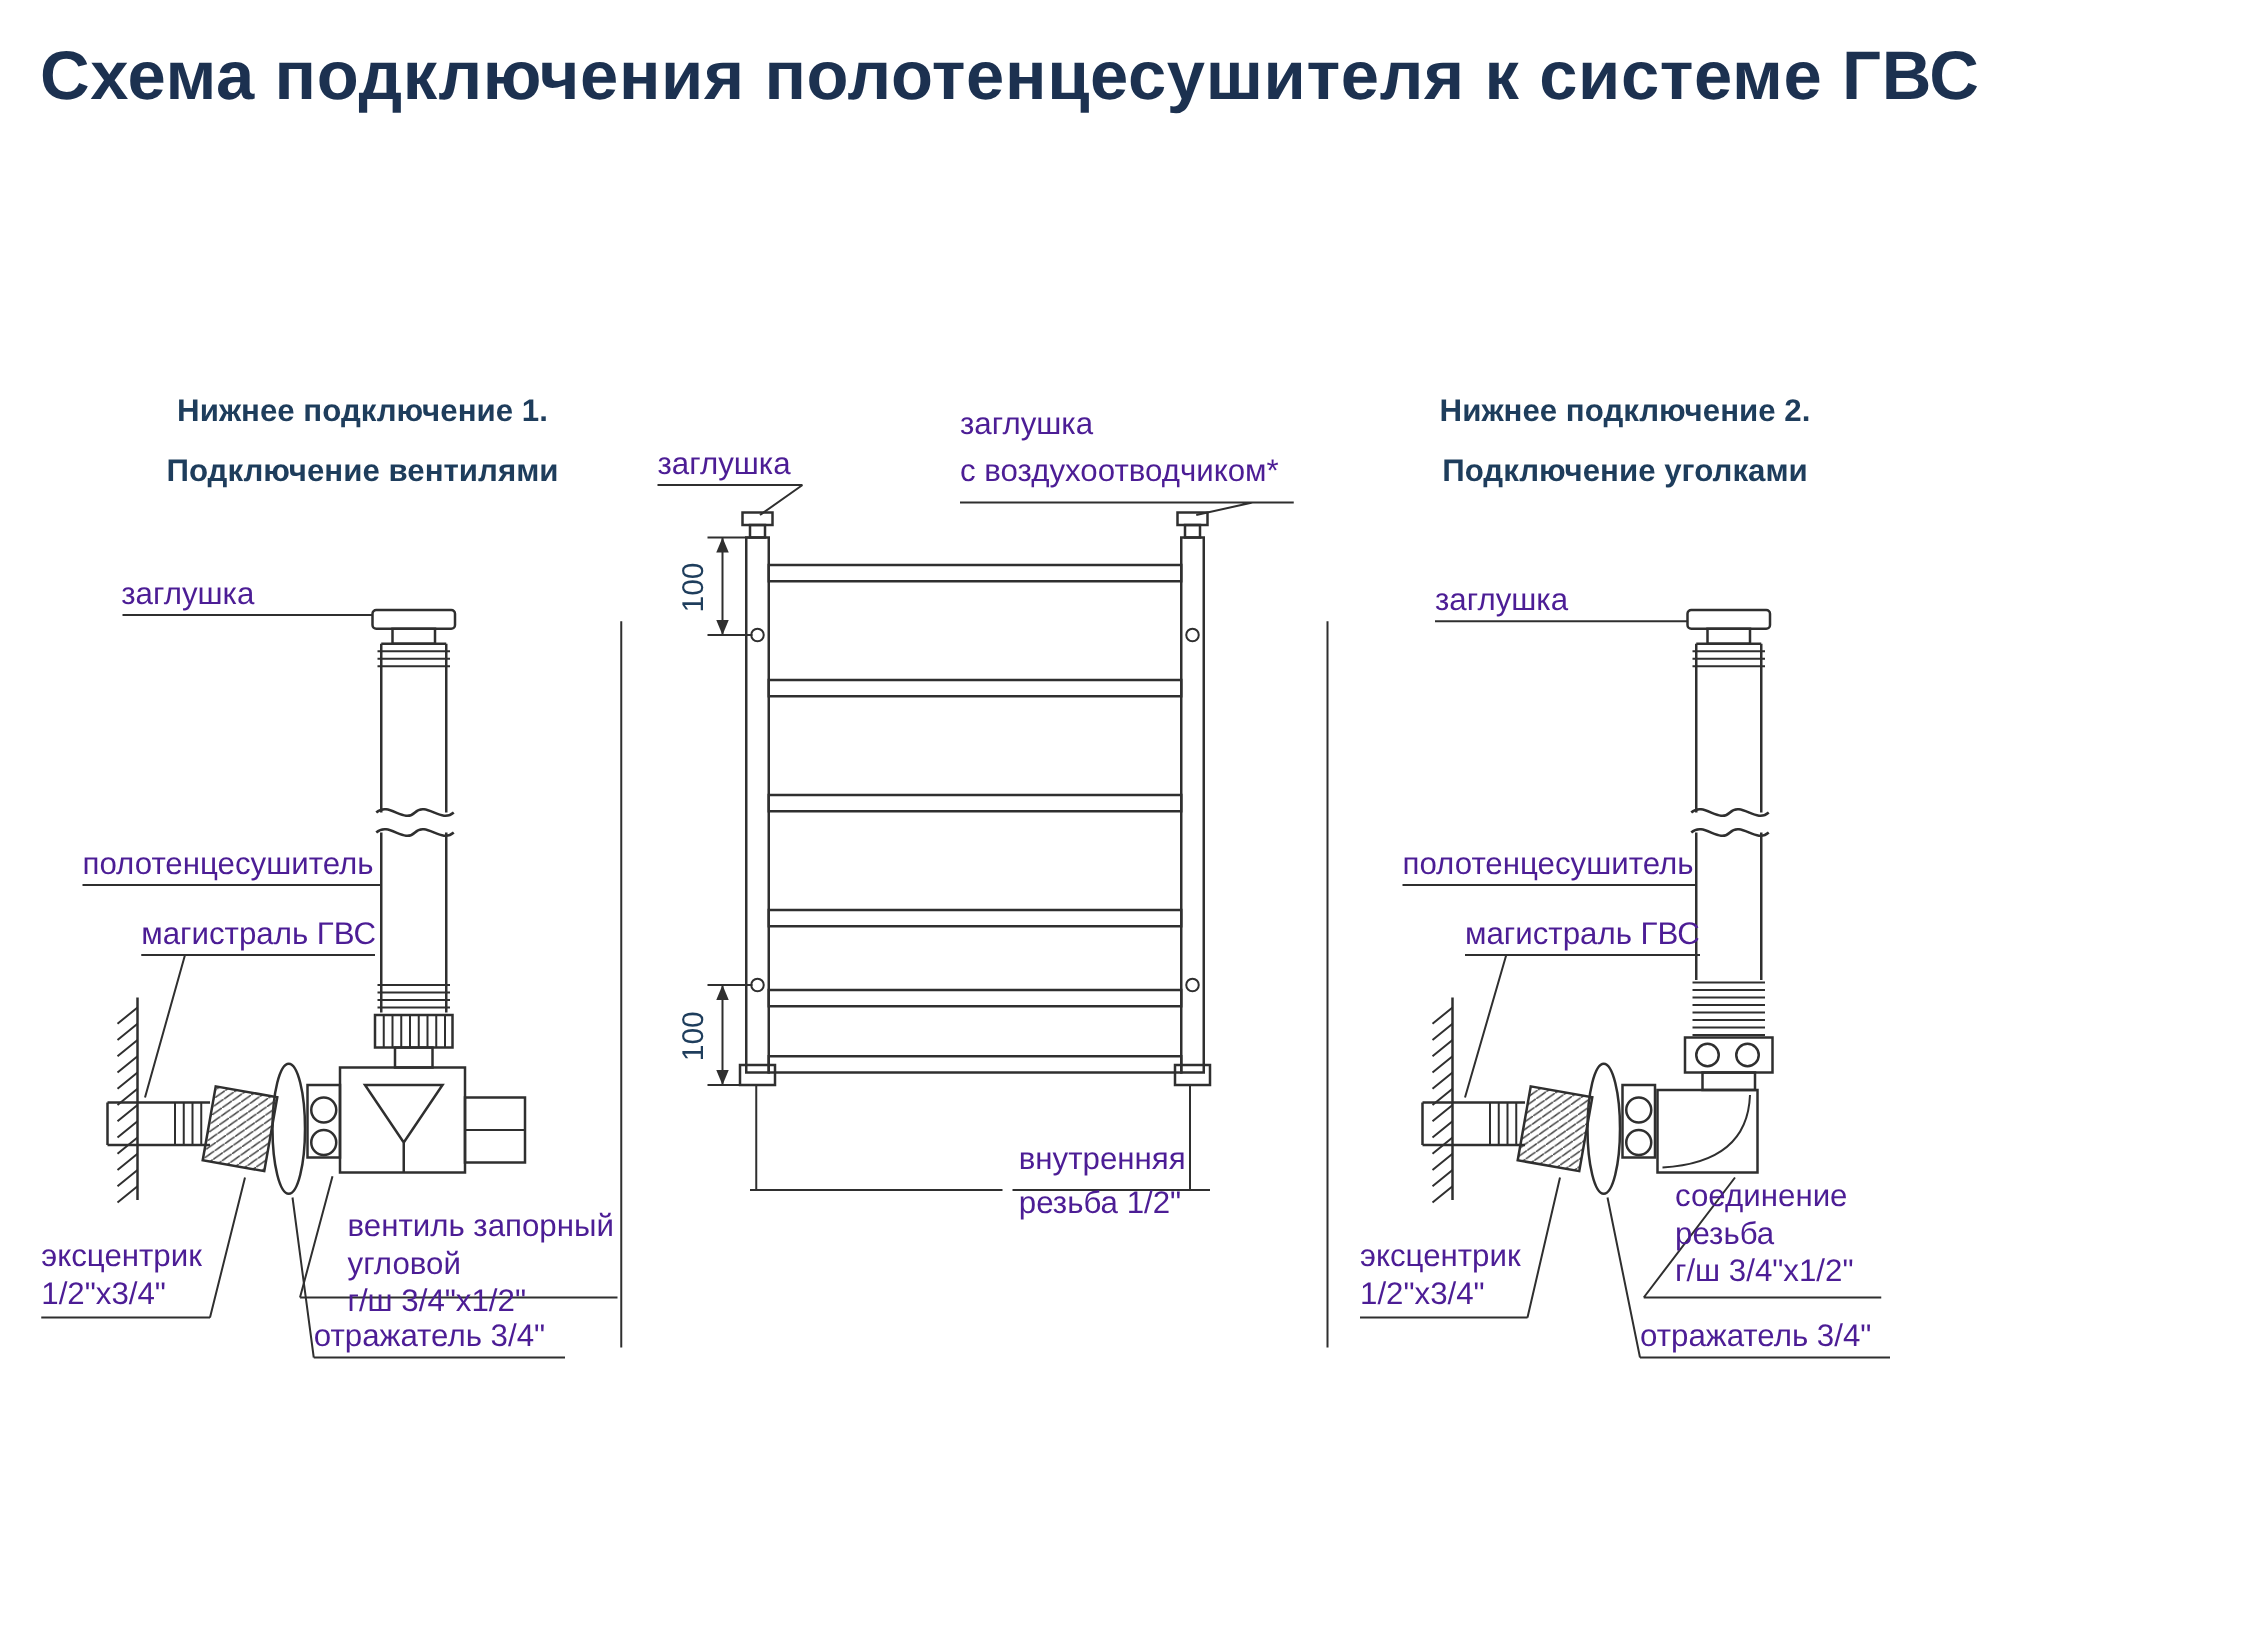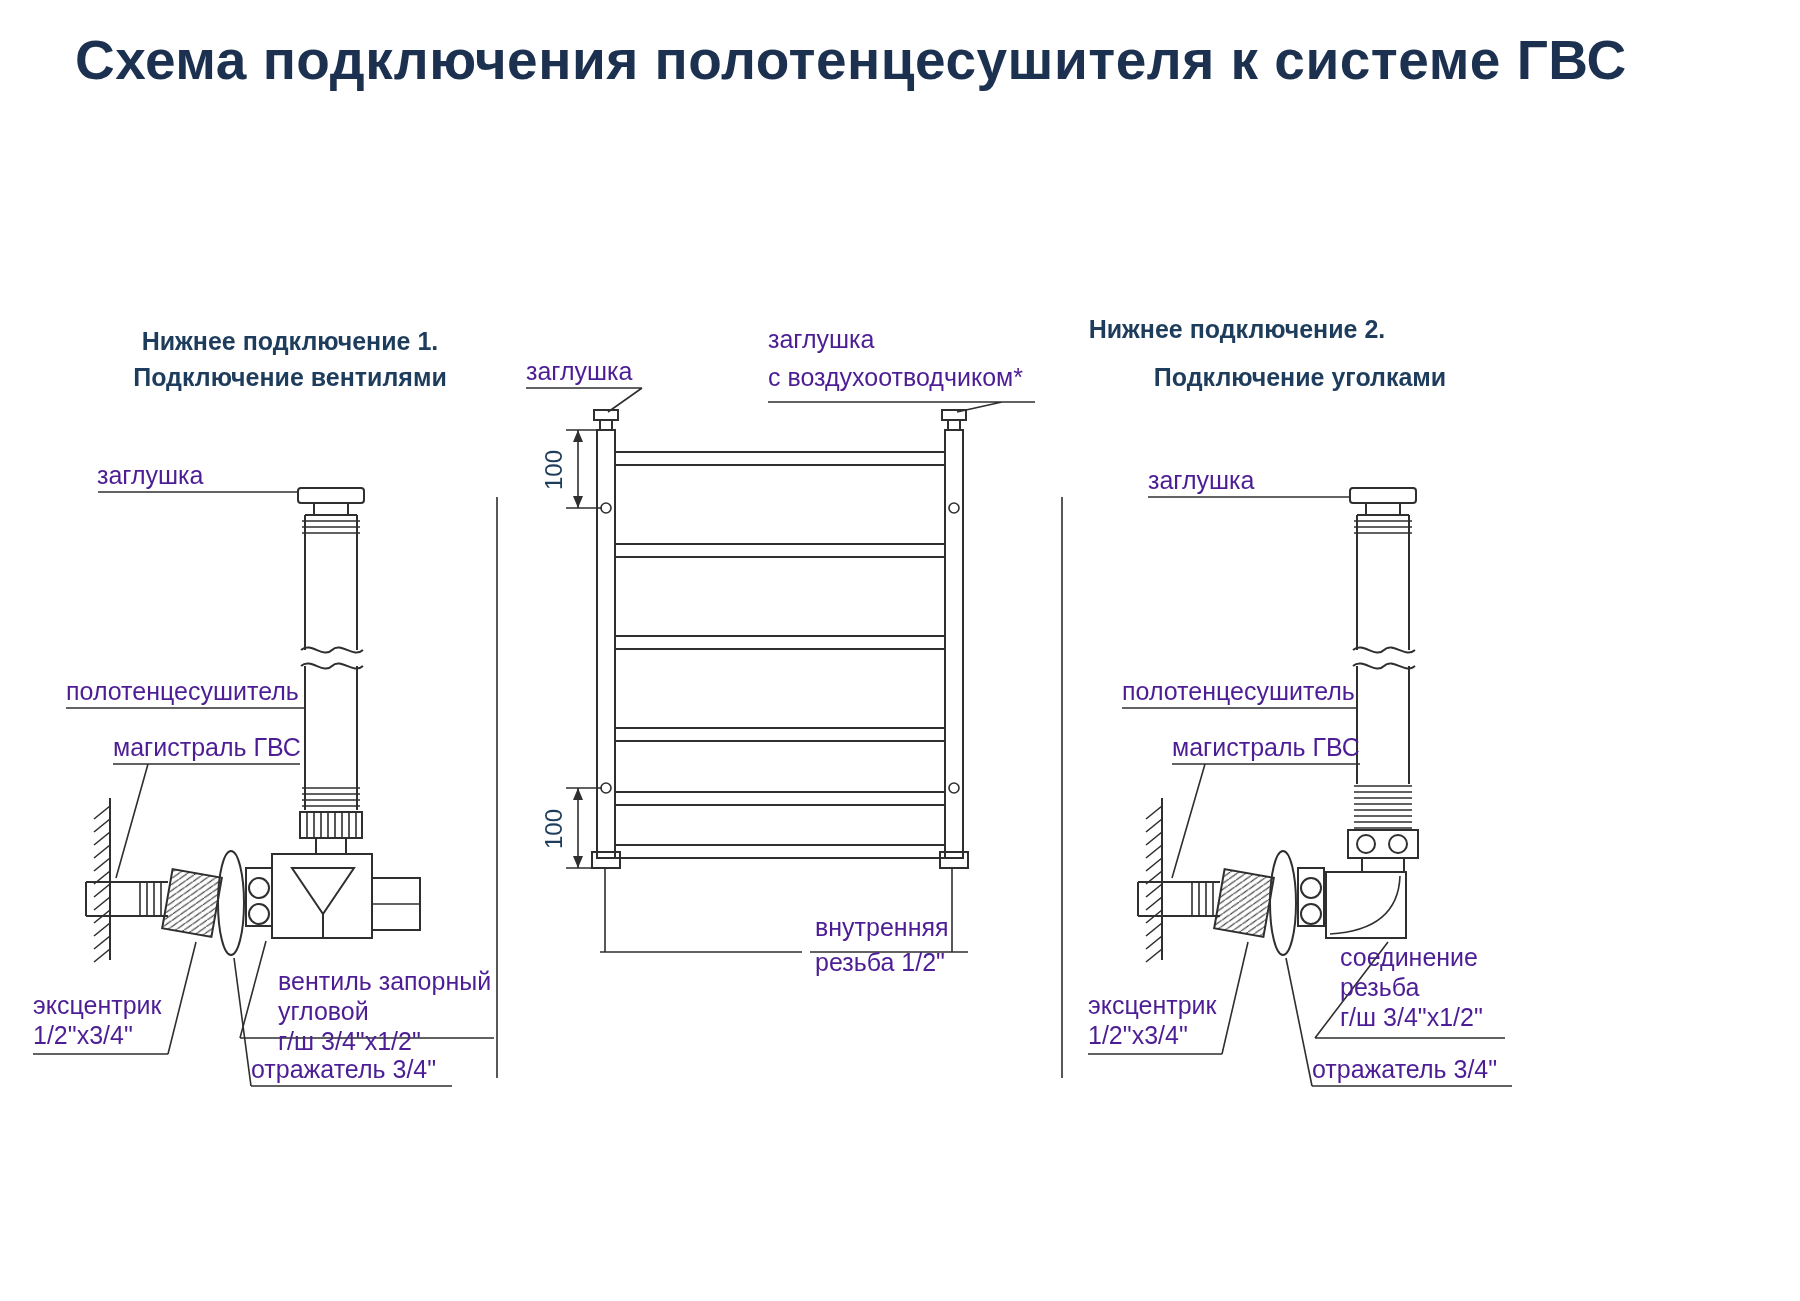--- a/index.html
+++ b/index.html
@@ -1,19 +1,19 @@
 <!DOCTYPE html>
 <html><head>
 <meta charset="utf-8">
 <style>
   html,body{margin:0;padding:0;background:#ffffff;}
   .page{position:relative;width:1800px;height:1301px;background:#ffffff;
         font-family:"Liberation Sans",sans-serif;overflow:hidden;}
   .title{position:absolute;left:32px;top:28px;font-size:55px;font-weight:bold;
-         color:#1c3150;letter-spacing:.5px;white-space:nowrap;margin-left:43px;}
+         color:#1c3150;letter-spacing:.5px;white-space:nowrap;}
   .heading{position:absolute;width:420px;text-align:center;font-weight:bold;
            font-size:25px;color:#1e3d5c;white-space:nowrap;}
   .lbl{position:absolute;color:#4c1d95;font-size:25px;line-height:30px;white-space:nowrap;}
   .lh35{line-height:35px;}
   .lh38{line-height:38px;}
   svg.canvas{position:absolute;left:0;top:0;}
   svg .ln{stroke:#2f2f2f;stroke-width:2;fill:none;}
   svg .thin{stroke:#2f2f2f;stroke-width:1.6;fill:none;}
   svg .fillb{fill:#2f2f2f;stroke:none;}
   svg text.dim{font-family:"Liberation Sans",sans-serif;font-size:24px;fill:#1e3d5c;}
@@ -174,24 +174,24 @@
         <path class="thin" d="M1172,764 H1360 M1205,764 L1172,878"></path>
         <path class="thin" d="M1088,1054 H1222 M1222,1054 L1248,942"></path>
         <path class="thin" d="M1315,1038 H1505 M1315,1038 L1388,942"></path>
         <path class="thin" d="M1312,1086 H1512 M1312,1086 L1286,958"></path>
       </g>
     </g>
   </svg>
 
   <div class="title">Схема подключения полотенцесушителя к системе ГВС</div>
 
-  <div class="heading" style="left:80px;top:327px;">Нижнее подключение 1.</div>
+  <div class="heading" style="left:80px;top:315px;">Нижнее подключение 1.</div>
   <div class="heading" style="left:80px;top:363px;">Подключение вентилями</div>
 
-  <div class="heading" style="left:1027px;top:315px;">Нижнее подключение 2.</div>
+  <div class="heading" style="left:1090px;top:315px;">Нижнее подключение 2.</div>
   <div class="heading" style="left:1090px;top:363px;">Подключение уголками</div>
 
   <div class="lbl" style="left:97px;top:460px;">заглушка</div>
   <div class="lbl" style="left:66px;top:676px;">полотенцесушитель</div>
   <div class="lbl" style="left:113px;top:732px;">магистраль ГВС</div>
   <div class="lbl" style="left:33px;top:990px;">
     <div>эксцентрик</div>
     <div>1/2"x3/4"</div>
   </div>
   <div class="lbl" style="left:278px;top:942px;margin-top:24px;">

